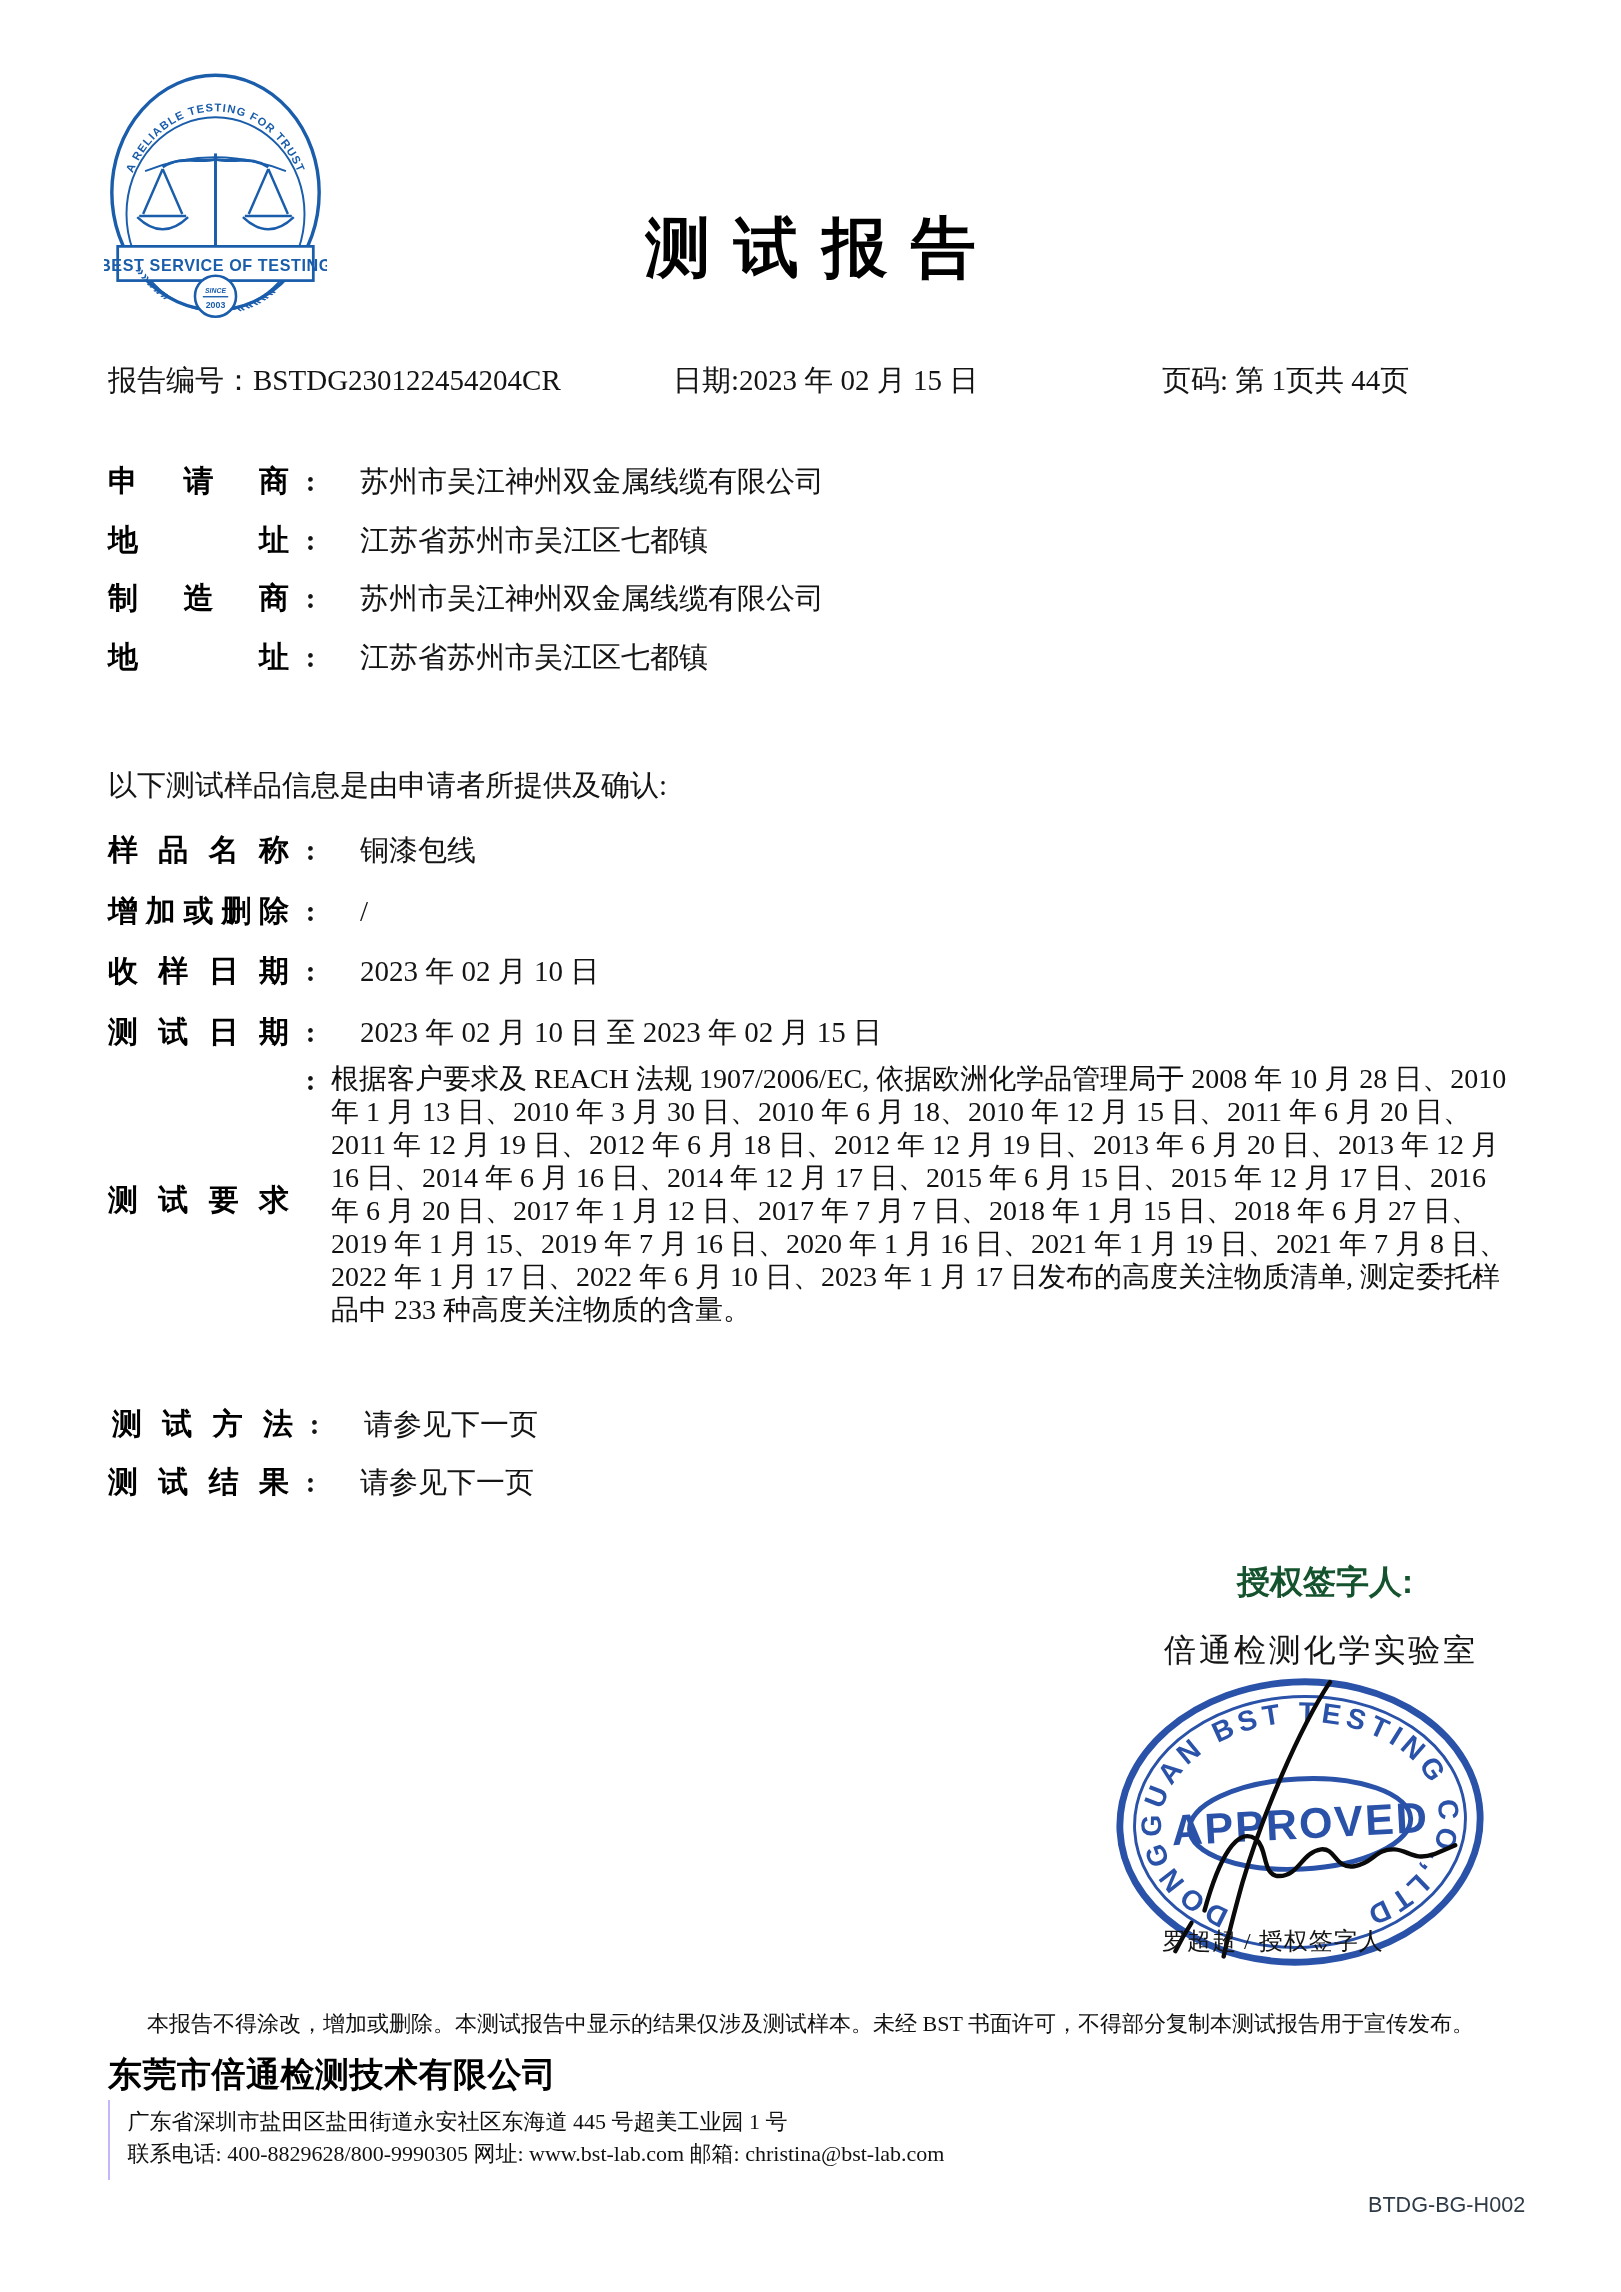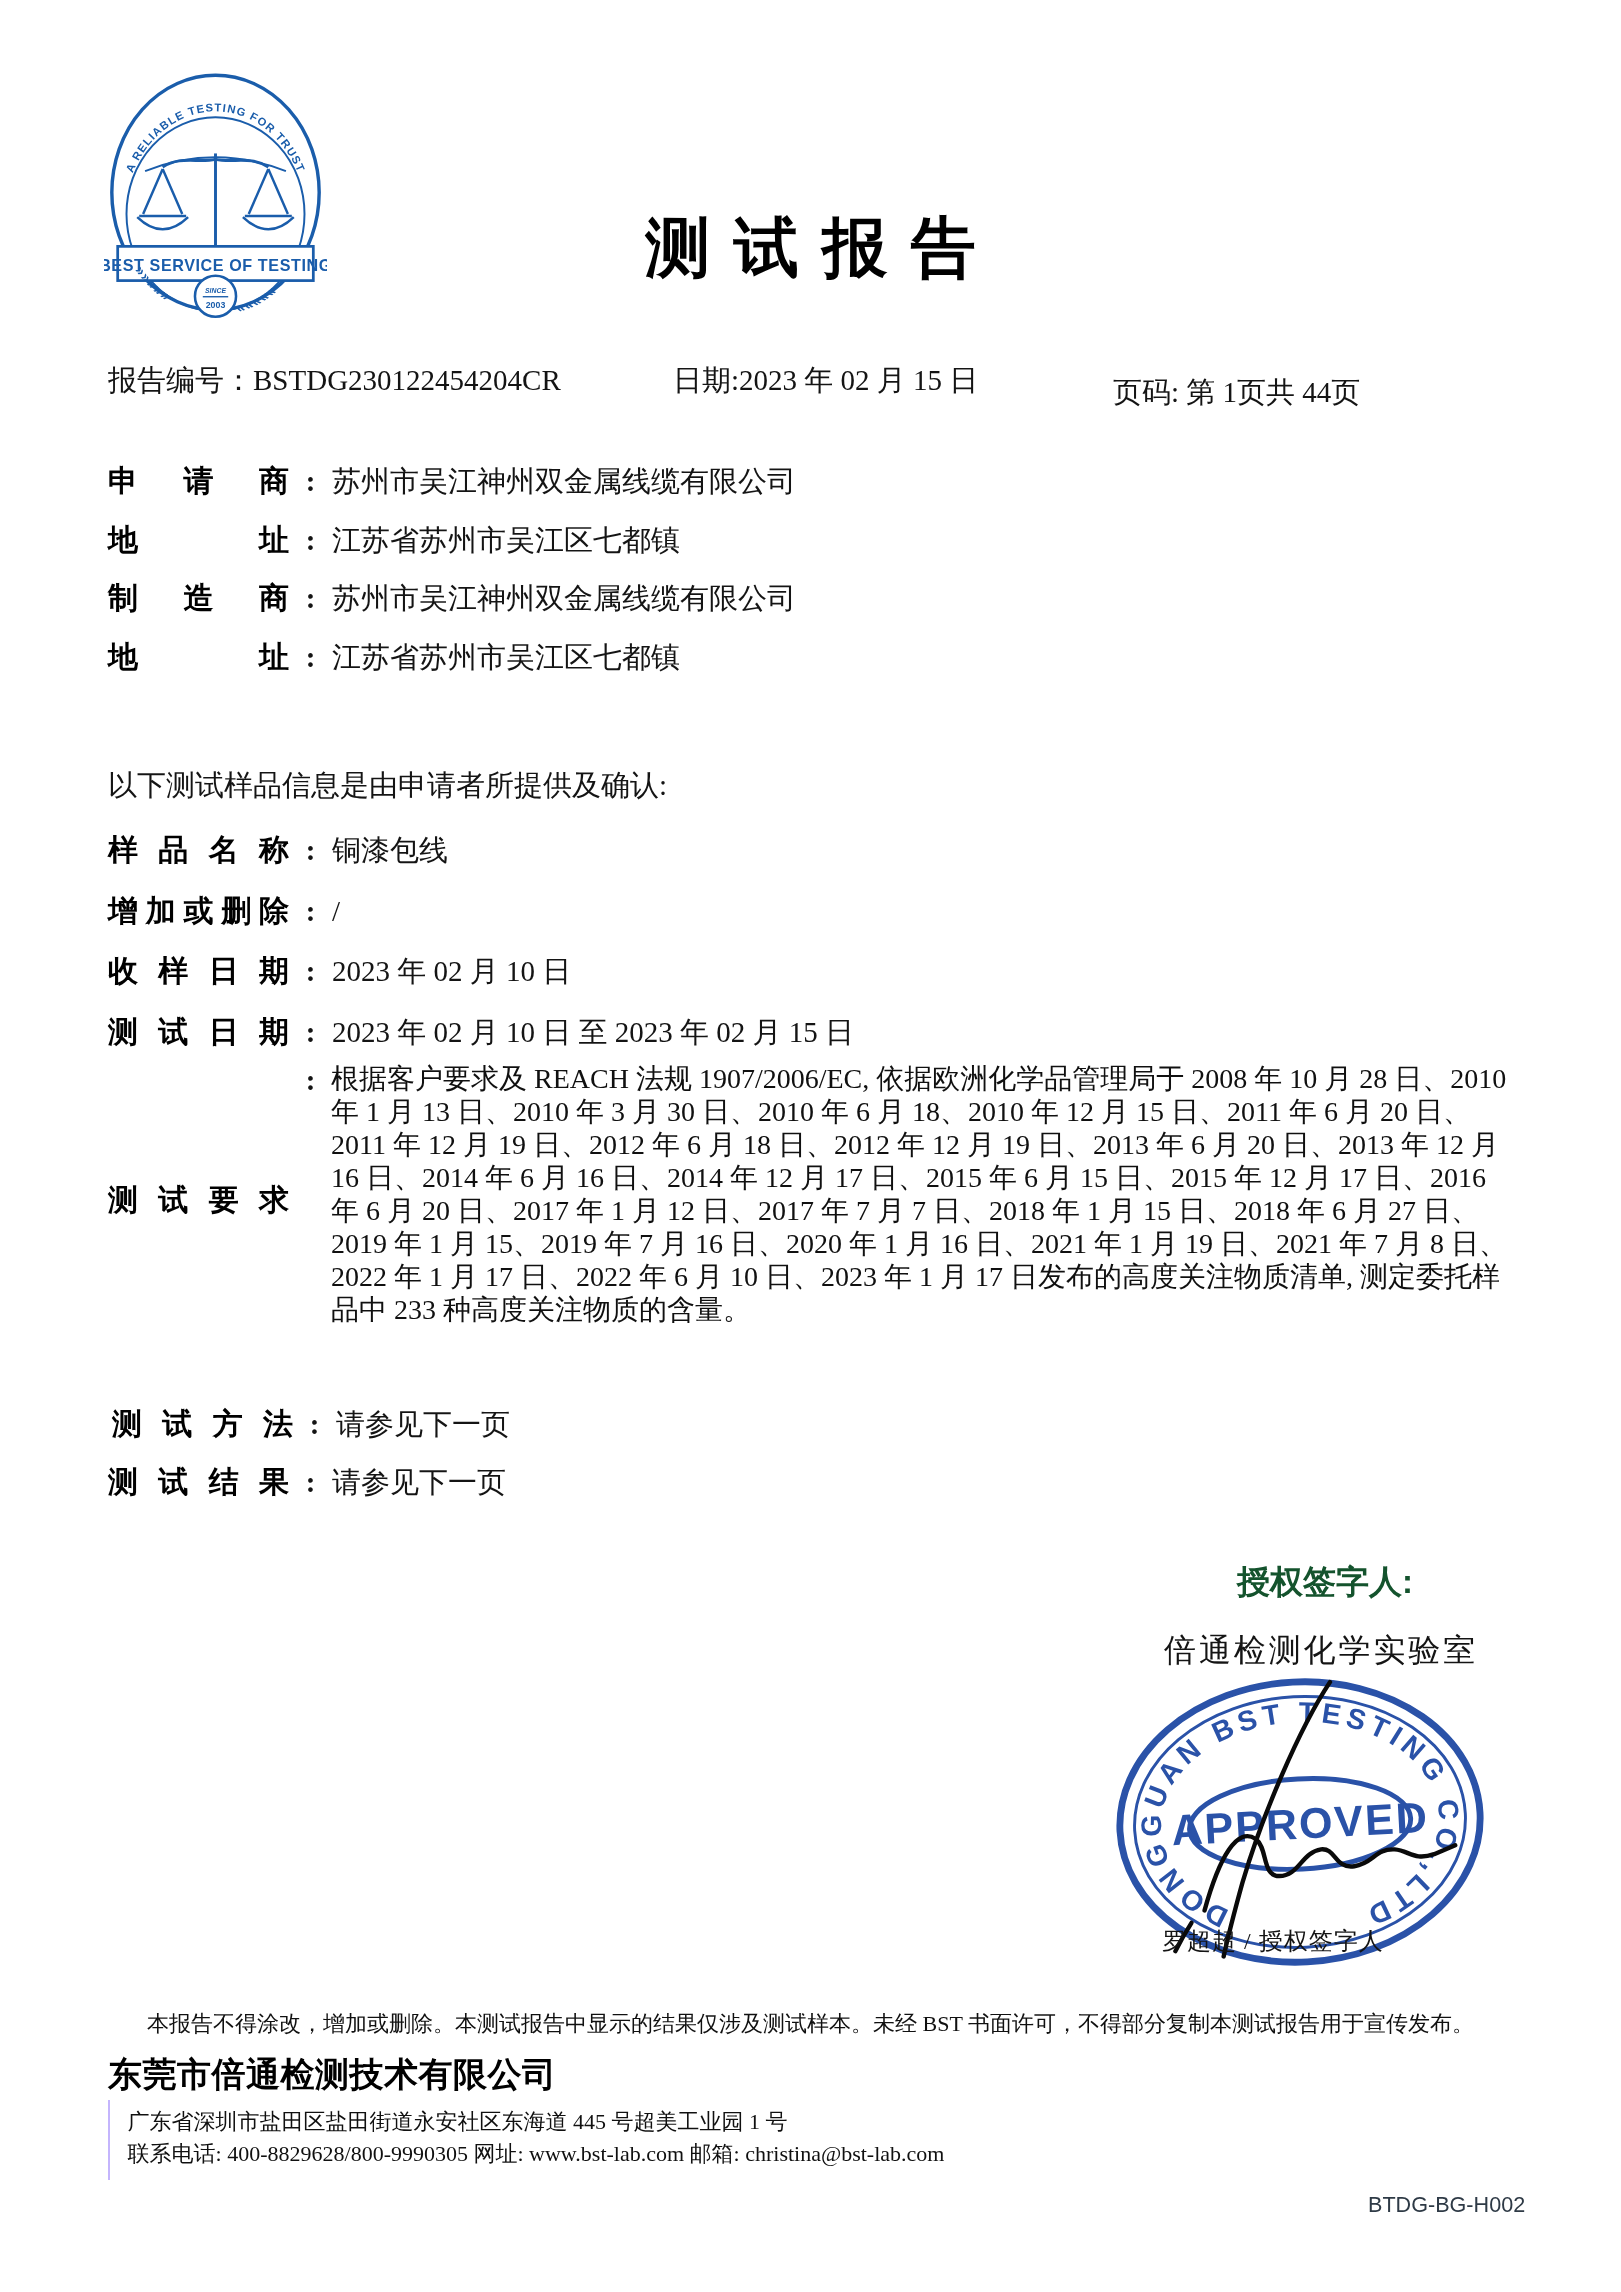--- a/index.html
+++ b/index.html
@@ -24,31 +24,31 @@
     position:absolute;left:0;right:0;top:204px;text-align:center;
     font-size:65px;font-weight:bold;letter-spacing:23.5px;text-indent:23.5px;
     font-family:"Liberation Serif","DejaVu Serif",serif;color:#000;
   }
 
   
   .meta{position:absolute;top:361px;left:108px;right:98px;height:41px;font-size:29px;}
   .meta .mitem{position:absolute;white-space:nowrap;}
   .meta .m-report{left:0;}
   .meta .m-date{left:565px;}
-  .meta .m-page{left:1005px;margin-top:12px;}
+  .meta .m-page{left:1054px;}
 
   
   .rowlabel{
     display:inline-block;width:181px;
     font-family:"Liberation Sans","DejaVu Sans",sans-serif;
     font-weight:bold;font-size:30px;
     text-align:justify;text-align-last:justify;color:#000;
   }
   .rowcolon{display:inline-block;width:43px;text-align:center;font-size:29px;font-weight:bold;}
-  .rowvalue{font-size:29px;white-space:nowrap;}
+  .rowvalue{font-size:29px;white-space:nowrap;margin-left:28px;}
   .lrow{display:flex;align-items:baseline;height:39px;margin-bottom:19.6px;}
 
   .parties{position:absolute;top:461px;left:108px;right:98px;}
   .sample-intro{position:absolute;top:766px;left:108px;font-size:29px;}
   .sample{position:absolute;top:830px;left:108px;right:98px;}
   .sample .lrow{margin-bottom:21.6px;}
 
   
   .req{position:absolute;top:1062px;left:108px;right:104px;}
   .req .rlabel{position:absolute;left:0;top:118px;}

